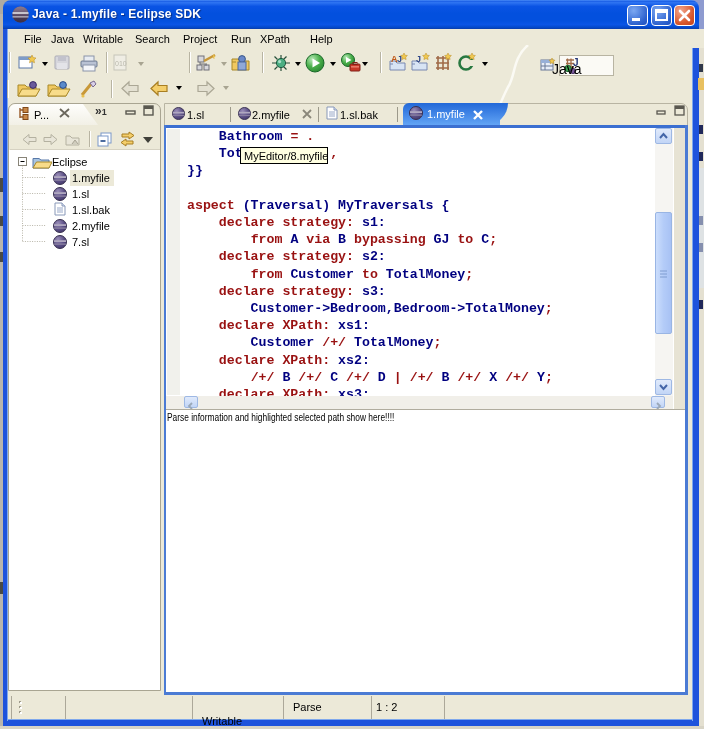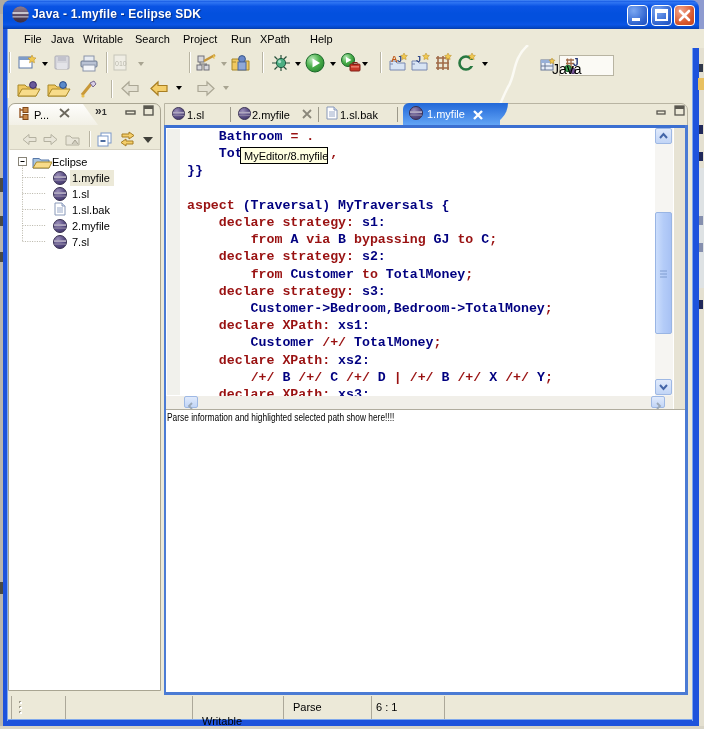--- a/index.html
+++ b/index.html
@@ -521,21 +521,21 @@
 
 <div class="abs" id="statusbar">
   <div class="stsep" style="left:3px"></div>
   <div class="stsep" style="left:57px"></div>
   <div class="stsep" style="left:184px"></div>
   <div class="stsep" style="left:275px"></div>
   <div class="stsep" style="left:363px"></div>
   <div class="stsep" style="left:436px"></div>
   <span class="abs" style="left:194px;top:19px">Writable</span>
   <span class="abs" style="left:285px;top:5px">Parse</span>
-  <span class="abs" style="left:368px;top:5px">6 : 1</span>
+  <span class="abs" style="left:368px;top:5px">1 : 2</span>
   <svg class="abs" style="left:10px;top:4px" width="6" height="16">
     <g fill="#9D9A8B">
         <rect x="1" y="1" width="2" height="2"></rect>
         <rect x="1" y="6" width="2" height="2"></rect>
         <rect x="1" y="11" width="2" height="2"></rect>
       </g>
     <g fill="#fff">
         <rect x="2" y="2" width="2" height="2"></rect>
         <rect x="2" y="7" width="2" height="2"></rect>
         <rect x="2" y="12" width="2" height="2"></rect>

